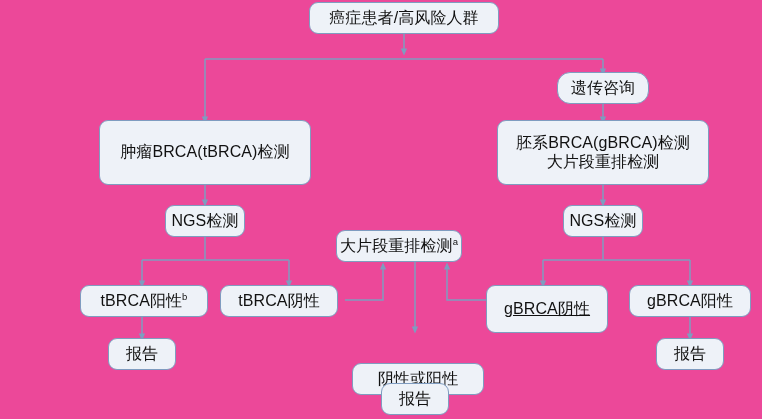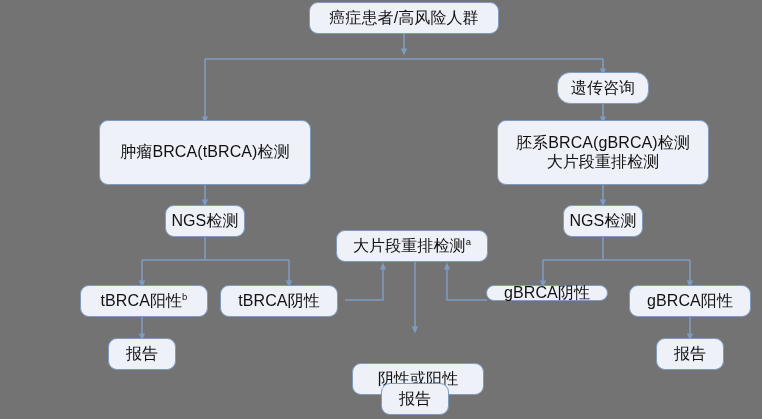--- a/index.html
+++ b/index.html
@@ -10,21 +10,21 @@
   body {
     width: 762px;
     height: 419px;
     font-family: "Liberation Sans", "DejaVu Sans", sans-serif;
     overflow: hidden;
   }
   #flowchart-root {
     position: relative;
     width: 762px;
     height: 419px;
-    background: #737373;
+    background: #ec4899;
   }
   #flow-svg {
     position: absolute;
     left: 0;
     top: 0;
     width: 762px;
     height: 419px;
   }
   .node {
     position: absolute;
@@ -116,33 +116,33 @@
   </div>
 
   <div class="node" style="left:165px; top:205px; width:80px; height:32px;">
     <span>NGS检测</span>
   </div>
 
   <div class="node" style="left:563px; top:205px; width:80px; height:32px;">
     <span>NGS检测</span>
   </div>
 
-  <div class="node" style="left:336px; top:230px; width:152px; height:32px;">
+  <div class="node" style="left:336px; top:230px; width:126px; height:32px;">
     <span><span>大片段重排检测</span><sup>a</sup></span>
   </div>
 
   <div class="node" style="left:80px; top:285px; width:128px; height:32px;text-align:right;">
     <span><span>tBRCA阳性</span><sup>b</sup></span>
   </div>
 
   <div class="node" style="left:220px; top:285px; width:118px; height:32px;">
     <span>tBRCA阴性</span>
   </div>
 
-  <div class="node" style="left:486px; top:285px; width:122px; height:16px;">
+  <div class="node" style="left:486px; top:285px; width:122px; height:48px;text-decoration:underline;">
     <span>gBRCA阴性</span>
   </div>
 
   <div class="node" style="left:629px; top:285px; width:122px; height:32px;text-align:right;">
     <span>gBRCA阳性</span>
   </div>
 
   <div class="node" style="left:352px; top:331px; width:132px; height:32px;margin-top:32px;">
     <span>阴性或阳性</span>
   </div>

